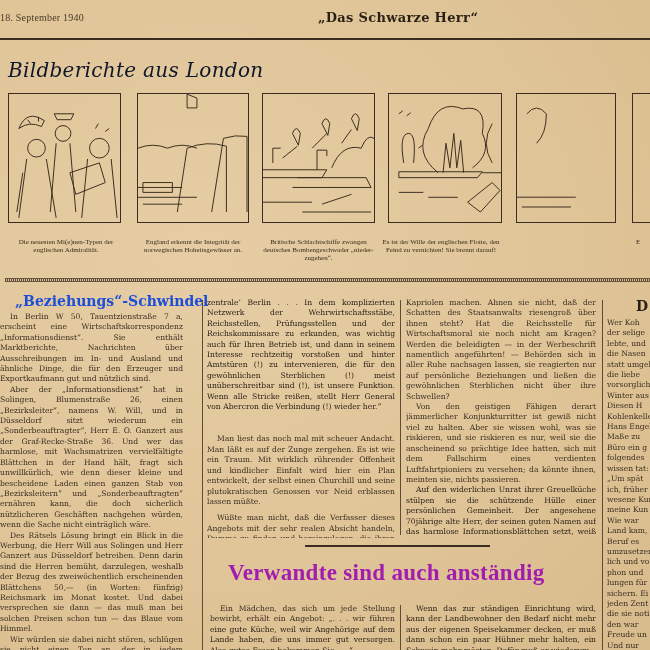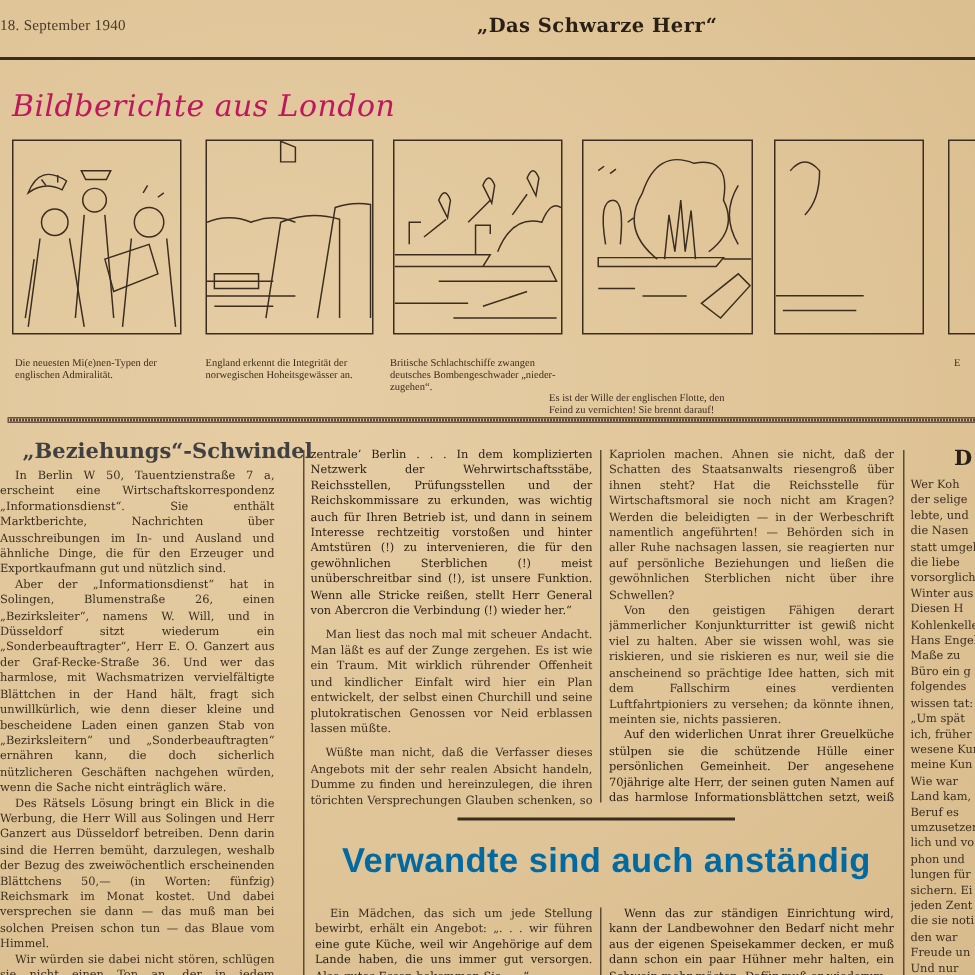--- a/index.html
+++ b/index.html
@@ -8,40 +8,40 @@
     background:#e2c79c;
     background-image: radial-gradient(ellipse at 30% 40%, #e6cda4 0%, #dfc497 60%, #d8bb8c 100%);
     color:#3a2c1e;
     font-family:"DejaVu Serif", serif;
   }
   .abs { position:absolute; }
   .masthead-date { left:0; top:12px; font-size:10px; font-family:"Liberation Serif", serif; color:#4a3a28; letter-spacing:0.2px; }
   .masthead-title { left:318px; top:10px; font-size:13px; font-weight:bold; font-family:"DejaVu Serif", serif; color:#2a1f14; letter-spacing:0.3px; }
   .masthead-rule { left:0; top:38px; width:650px; height:2px; background:#3a2c1e; }
 
-  .section-title { left:8px; top:58px; font-size:20px; font-style:italic; font-family:"DejaVu Serif", serif; color:#be185d; letter-spacing:0.3px; }
+  .section-title { left:8px; top:58px; font-size:20px; font-style:italic; font-family:"DejaVu Serif", serif; color:#0f172a; letter-spacing:0.3px; }
 
   .panel { position:absolute; top:93px; height:130px; border:1.5px solid #3b2d1f; box-sizing:border-box; overflow:hidden; }
   .panel svg { width:100%; height:100%; }
-  .caption { position:absolute; top:238px; font-size:7px; line-height:8px; font-family:"Liberation Serif", serif; color:#3a2c1e; }
+  .caption { position:absolute; top:238px; font-size:7px; line-height:8px; text-align:center; font-family:"Liberation Serif", serif; color:#3a2c1e; }
 
   .dotted-rule { left:5px; top:278px; width:645px; height:4px;
     background: repeating-linear-gradient(90deg, #5a4633 0 1px, transparent 1px 2px);
     border-top:1px solid #6a5540; border-bottom:1px solid #6a5540; box-sizing:border-box; }
 
   .col { position:absolute; font-family:"DejaVu Serif", serif; font-size:7.6px; line-height:10.4px; color:#3b2e20; text-align:justify; }
   .col p { margin:0; text-indent:10px; }
   .col p.noindent { text-indent:0; }
   .col .bold { font-weight:normal; color:#2c2117; }
   .col-rule { position:absolute; width:1px; background:#5d4a37; }
 
-  .art1-headline { left:15px; top:293px; font-size:14px; font-weight:bold; font-family:"DejaVu Serif", serif; color:#404040; white-space:nowrap; }
+  .art1-headline { left:15px; top:293px; font-size:14px; font-weight:bold; font-family:"DejaVu Serif", serif; color:#1d4ed8; white-space:nowrap; }
 
   .art2-rule { left:305px; top:545px; width:185px; height:2px; background:#3a2c1e; }
-  .art2-headline { left:228px; top:560px; font-size:23px; font-weight:bold; font-family:Liberation Sans, sans-serif; color:#0369a1; white-space:nowrap; letter-spacing:0.3px;text-align:right; }
+  .art2-headline { left:228px; top:560px; font-size:23px; font-weight:bold; font-family:Liberation Serif, serif; color:#a21caf; white-space:nowrap; letter-spacing:0.3px;text-align:right; }
 
   .right-headline { left:636px; top:298px; font-size:14px; font-weight:bold; color:#2a1f14; }
 </style>
 </head>
 <body>
 
 <div class="abs masthead-date">18. September 1940</div>
 <div class="abs masthead-title">„Das Schwarze Herr“</div>
 <div class="abs masthead-rule"></div>
 
@@ -105,39 +105,39 @@
       <path d="M10 20 q10 -12 20 0 q0 20 -10 30"></path>
       <path d="M0 105 l60 0 M5 115 l50 0"></path>
     </g>
   </svg>
 </div>
 <div class="panel" style="left:632px;width:30px;"></div>
 
 <div class="caption" style="left:10px;width:112px;">Die neuesten Mi(e)nen-Typen der englischen Admiralität.</div>
 <div class="caption" style="left:137px;width:112px;">England erkennt die Integrität der norwegischen Hoheitsgewässer an.</div>
 <div class="caption" style="left:260px;width:117px;">Britische Schlachtschiffe zwangen deutsches Bombengeschwader „nieder-zugehen“.</div>
-<div class="caption" style="left:366px;width:118px;margin-top:23px;">Es ist der Wille der englischen Flotte, den Feind zu vernichten! Sie brennt darauf!</div>
+<div class="caption" style="left:382px;width:118px;">Es ist der Wille der englischen Flotte, den Feind zu vernichten! Sie brennt darauf!</div>
 <div class="caption" style="left:636px;width:14px;text-align:left;">E</div>
 
 <div class="abs dotted-rule"></div>
 
 <div class="abs art1-headline">„Beziehungs“-Schwindel</div>
 
 <div class="col" style="left:0;top:312px;width:183px;height:338px;overflow:hidden;">
   <p>In Berlin W 50, Tauentzienstraße 7 a, erscheint eine Wirtschaftskorrespondenz „Informationsdienst“. Sie enthält Marktberichte, Nachrichten über Ausschreibungen im In- und Ausland und ähnliche Dinge, die für den Erzeuger und Exportkaufmann gut und nützlich sind.</p>
   <p>Aber der „Informationsdienst“ hat in Solingen, Blumenstraße 26, einen „Bezirksleiter“, namens W. Will, und in Düsseldorf sitzt wiederum ein „Sonderbeauftragter“, Herr E. O. Ganzert aus der Graf-Recke-Straße 36. Und wer das harmlose, mit Wachsmatrizen vervielfältigte Blättchen in der Hand hält, fragt sich unwillkürlich, wie denn dieser kleine und bescheidene Laden einen ganzen Stab von „Bezirksleitern“ und „Sonderbeauftragten“ ernähren kann, die doch sicherlich nützlicheren Geschäften nachgehen würden, wenn die Sache nicht einträglich wäre.</p>
   <p>Des Rätsels Lösung bringt ein Blick in die Werbung, die Herr Will aus Solingen und Herr Ganzert aus Düsseldorf betreiben. Denn darin sind die Herren bemüht, darzulegen, weshalb der Bezug des zweiwöchentlich erscheinenden Blättchens 50,— (in Worten: fünfzig) Reichsmark im Monat kostet. Und dabei versprechen sie dann — das muß man bei solchen Preisen schon tun — das Blaue vom Himmel.</p>
   <p>Wir würden sie dabei nicht stören, schlügen sie nicht einen Ton an, der in jedem anständigen Kerl eine haarsträubende Wirkung auslösen muß. Sie singen das Lied von den guten Beziehungen in einer Weise, als befänden sie sich nicht im nationalsozialistischen Deutschland, sondern weit drunten hinter der Türkei.</p>
 </div>
 
 <div class="col-rule" style="left:202px;top:300px;height:350px;"></div>
 
 <div class="col" style="left:207px;top:298px;width:188px;height:240px;overflow:hidden;">
   <p class="noindent bold">zentrale’ Berlin . . . In dem komplizierten Netzwerk der Wehrwirtschaftsstäbe, Reichsstellen, Prüfungsstellen und der Reichskommissare zu erkunden, was wichtig auch für Ihren Betrieb ist, und dann in seinem Interesse rechtzeitig vorstoßen und hinter Amtstüren (!) zu intervenieren, die für den gewöhnlichen Sterblichen (!) meist unüberschreitbar sind (!), ist unsere Funktion. Wenn alle Stricke reißen, stellt Herr General von Abercron die Verbindung (!) wieder her.“</p>
-  <p style="margin-top:6px;">Man liest das noch mal mit scheuer Andacht. Man läßt es auf der Zunge zergehen. Es ist wie ein Traum. Mit wirklich rührender Offenheit und kindlicher Einfalt wird hier ein Plan entwickelt, der selbst einen Churchill und seine plutokratischen Genossen vor Neid erblassen lassen müßte.</p>
+  <p style="margin-top:22px;">Man liest das noch mal mit scheuer Andacht. Man läßt es auf der Zunge zergehen. Es ist wie ein Traum. Mit wirklich rührender Offenheit und kindlicher Einfalt wird hier ein Plan entwickelt, der selbst einen Churchill und seine plutokratischen Genossen vor Neid erblassen lassen müßte.</p>
   <p style="margin-top:6px;">Wüßte man nicht, daß die Verfasser dieses Angebots mit der sehr realen Absicht handeln, Dumme zu finden und hereinzulegen, die ihren törichten Versprechungen Glauben schenken, so müßte man sie für mondsüchtige Narren halten, die den Abgrund nicht sehen, über dem sie ihre</p>
 </div>
 
 <div class="col-rule" style="left:400px;top:300px;height:235px;"></div>
 
 <div class="col" style="left:406px;top:298px;width:190px;height:240px;overflow:hidden;">
   <p class="noindent">Kapriolen machen. Ahnen sie nicht, daß der Schatten des Staatsanwalts riesengroß über ihnen steht? Hat die Reichsstelle für Wirtschaftsmoral sie noch nicht am Kragen? Werden die beleidigten — in der Werbeschrift namentlich angeführten! — Behörden sich in aller Ruhe nachsagen lassen, sie reagierten nur auf persönliche Beziehungen und ließen die gewöhnlichen Sterblichen nicht über ihre Schwellen?</p>
   <p>Von den geistigen Fähigen derart jämmerlicher Konjunkturritter ist gewiß nicht viel zu halten. Aber sie wissen wohl, was sie riskieren, und sie riskieren es nur, weil sie die anscheinend so prächtige Idee hatten, sich mit dem Fallschirm eines verdienten Luftfahrtpioniers zu versehen; da könnte ihnen, meinten sie, nichts passieren.</p>
   <p class="bold">Auf den widerlichen Unrat ihrer Greuelküche stülpen sie die schützende Hülle einer persönlichen Gemeinheit. Der angesehene 70jährige alte Herr, der seinen guten Namen auf das harmlose Informationsblättchen setzt, weiß natürlich nichts von dem Mißbrauch, der da mit diesem seinem guten Namen getrieben wird. Das setzt diesem Fall die Krone auf und verbietet jede „milde Beurteilung“.</p>
 </div>

